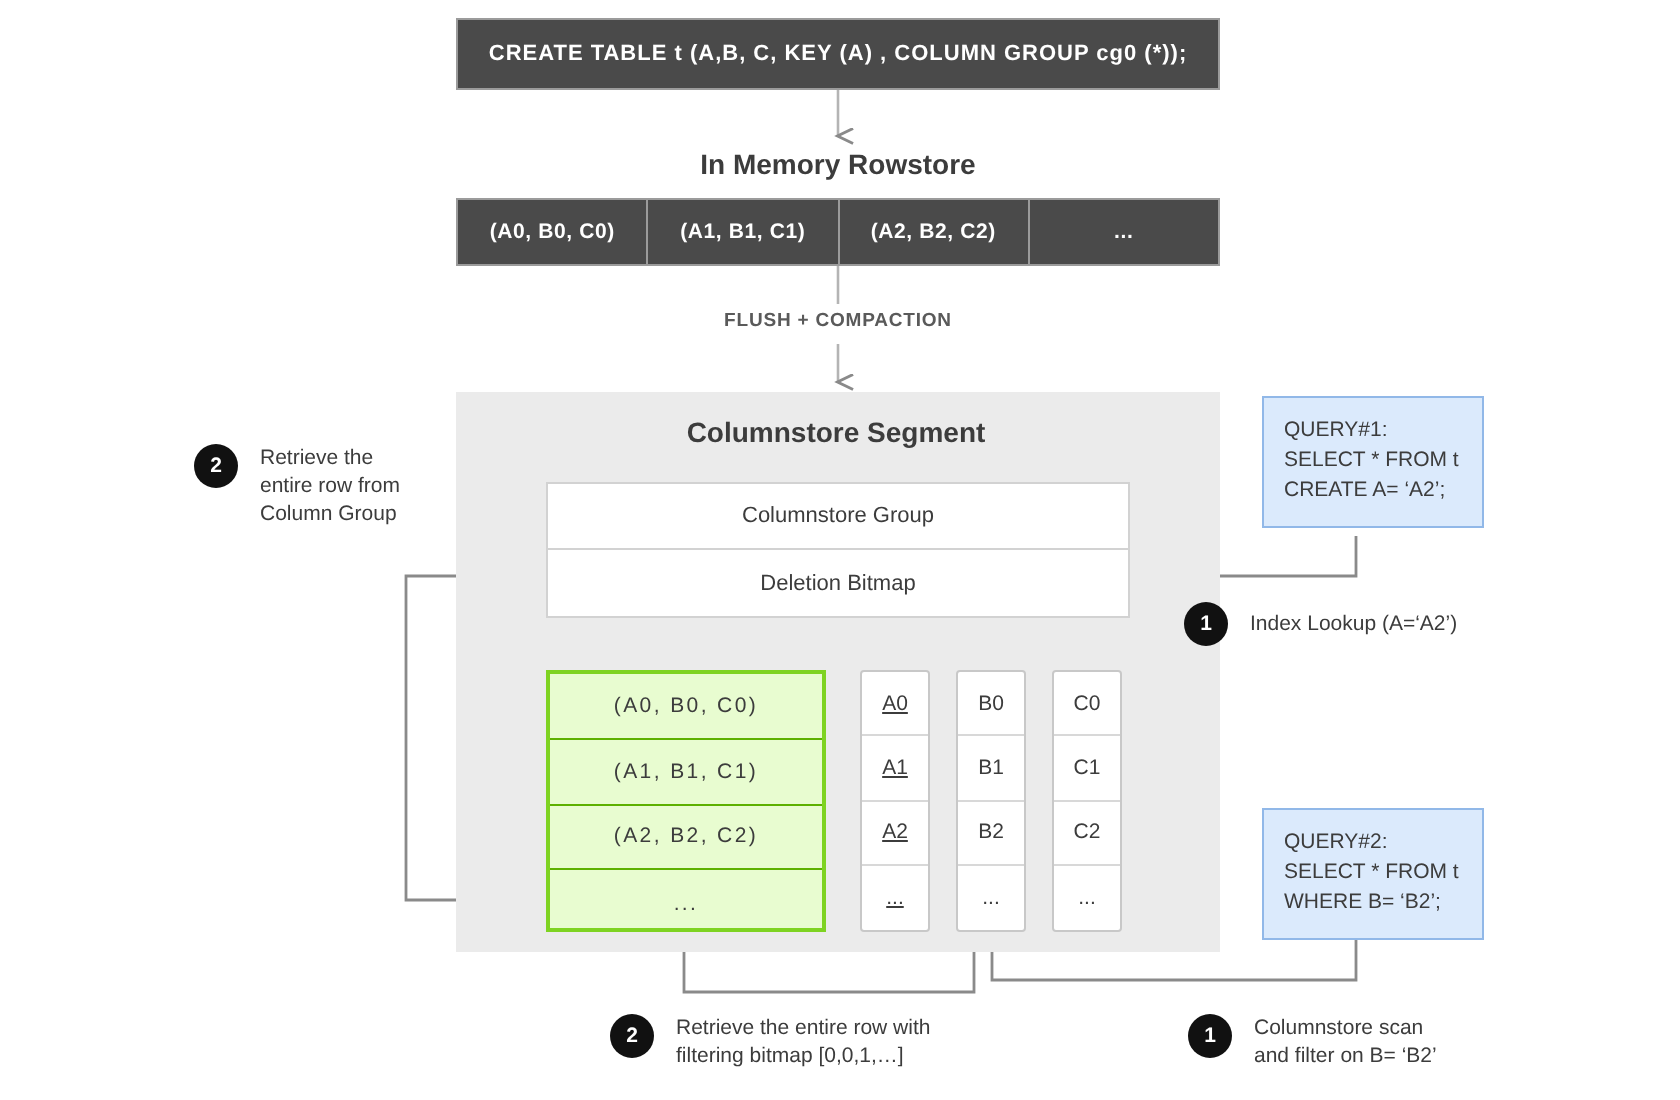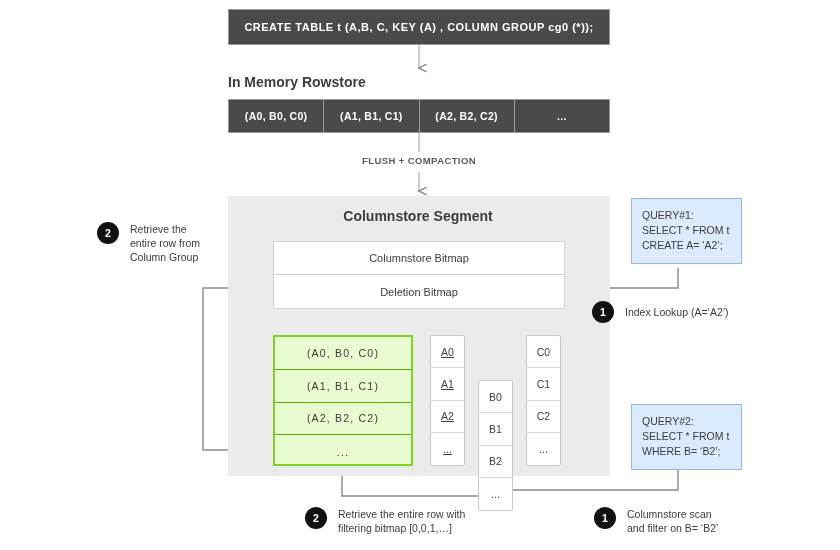--- a/index.html
+++ b/index.html
@@ -45,20 +45,21 @@
     font-weight: bold;
     letter-spacing: 0.5px;
     white-space: nowrap;
   }
 
   
   .rowstore-title {
     position: absolute;
     left: 228px; top: 74px;
     width: 382px;
+    text-align: center;
     font-size: 14px;
     font-weight: bold;
     color: #3c3c3c;
   }
   .rowstore {
     position: absolute;
     left: 228px; top: 99px;
     width: 382px; height: 34px;
     display: flex;
     box-sizing: border-box;
@@ -159,21 +160,21 @@
     border-bottom: 1px solid #d8d8d8;
     display: flex;
     align-items: center;
     justify-content: center;
     font-size: 10.5px;
     color: #3c3c3c;
     box-sizing: border-box;
   }
   .colstack .cell:last-child { border-bottom: none; }
   .colstack.a { left: 430px; text-decoration: underline; }
-  .colstack.b { left: 478px; margin-top: 45px; }
+  .colstack.b { left: 478px; }
   .colstack.c { left: 526px; }
 
   
   .query-box {
     position: absolute;
     left: 631px;
     width: 111px;
     background: #dbeafc;
     border: 1px solid #91b8e8;
     box-sizing: border-box;
@@ -266,21 +267,21 @@
     <div class="cell">(A2, B2, C2)</div>
     <div class="cell">...</div>
   </div>
 
   <div class="flush-label">FLUSH + COMPACTION</div>
 
   <div class="segment-panel"></div>
   <div class="segment-title">Columnstore Segment</div>
 
   <div class="index-box">
-    <span>Columnstore Bitmap</span>
+    <span>Columnstore Group</span>
   </div>
   <div class="bitmap-box">
     <span>Deletion Bitmap</span>
   </div>
 
   <div class="cg">
     <div class="row">(A0, B0, C0)</div>
     <div class="row">(A1, B1, C1)</div>
     <div class="row">(A2, B2, C2)</div>
     <div class="row">...</div>

